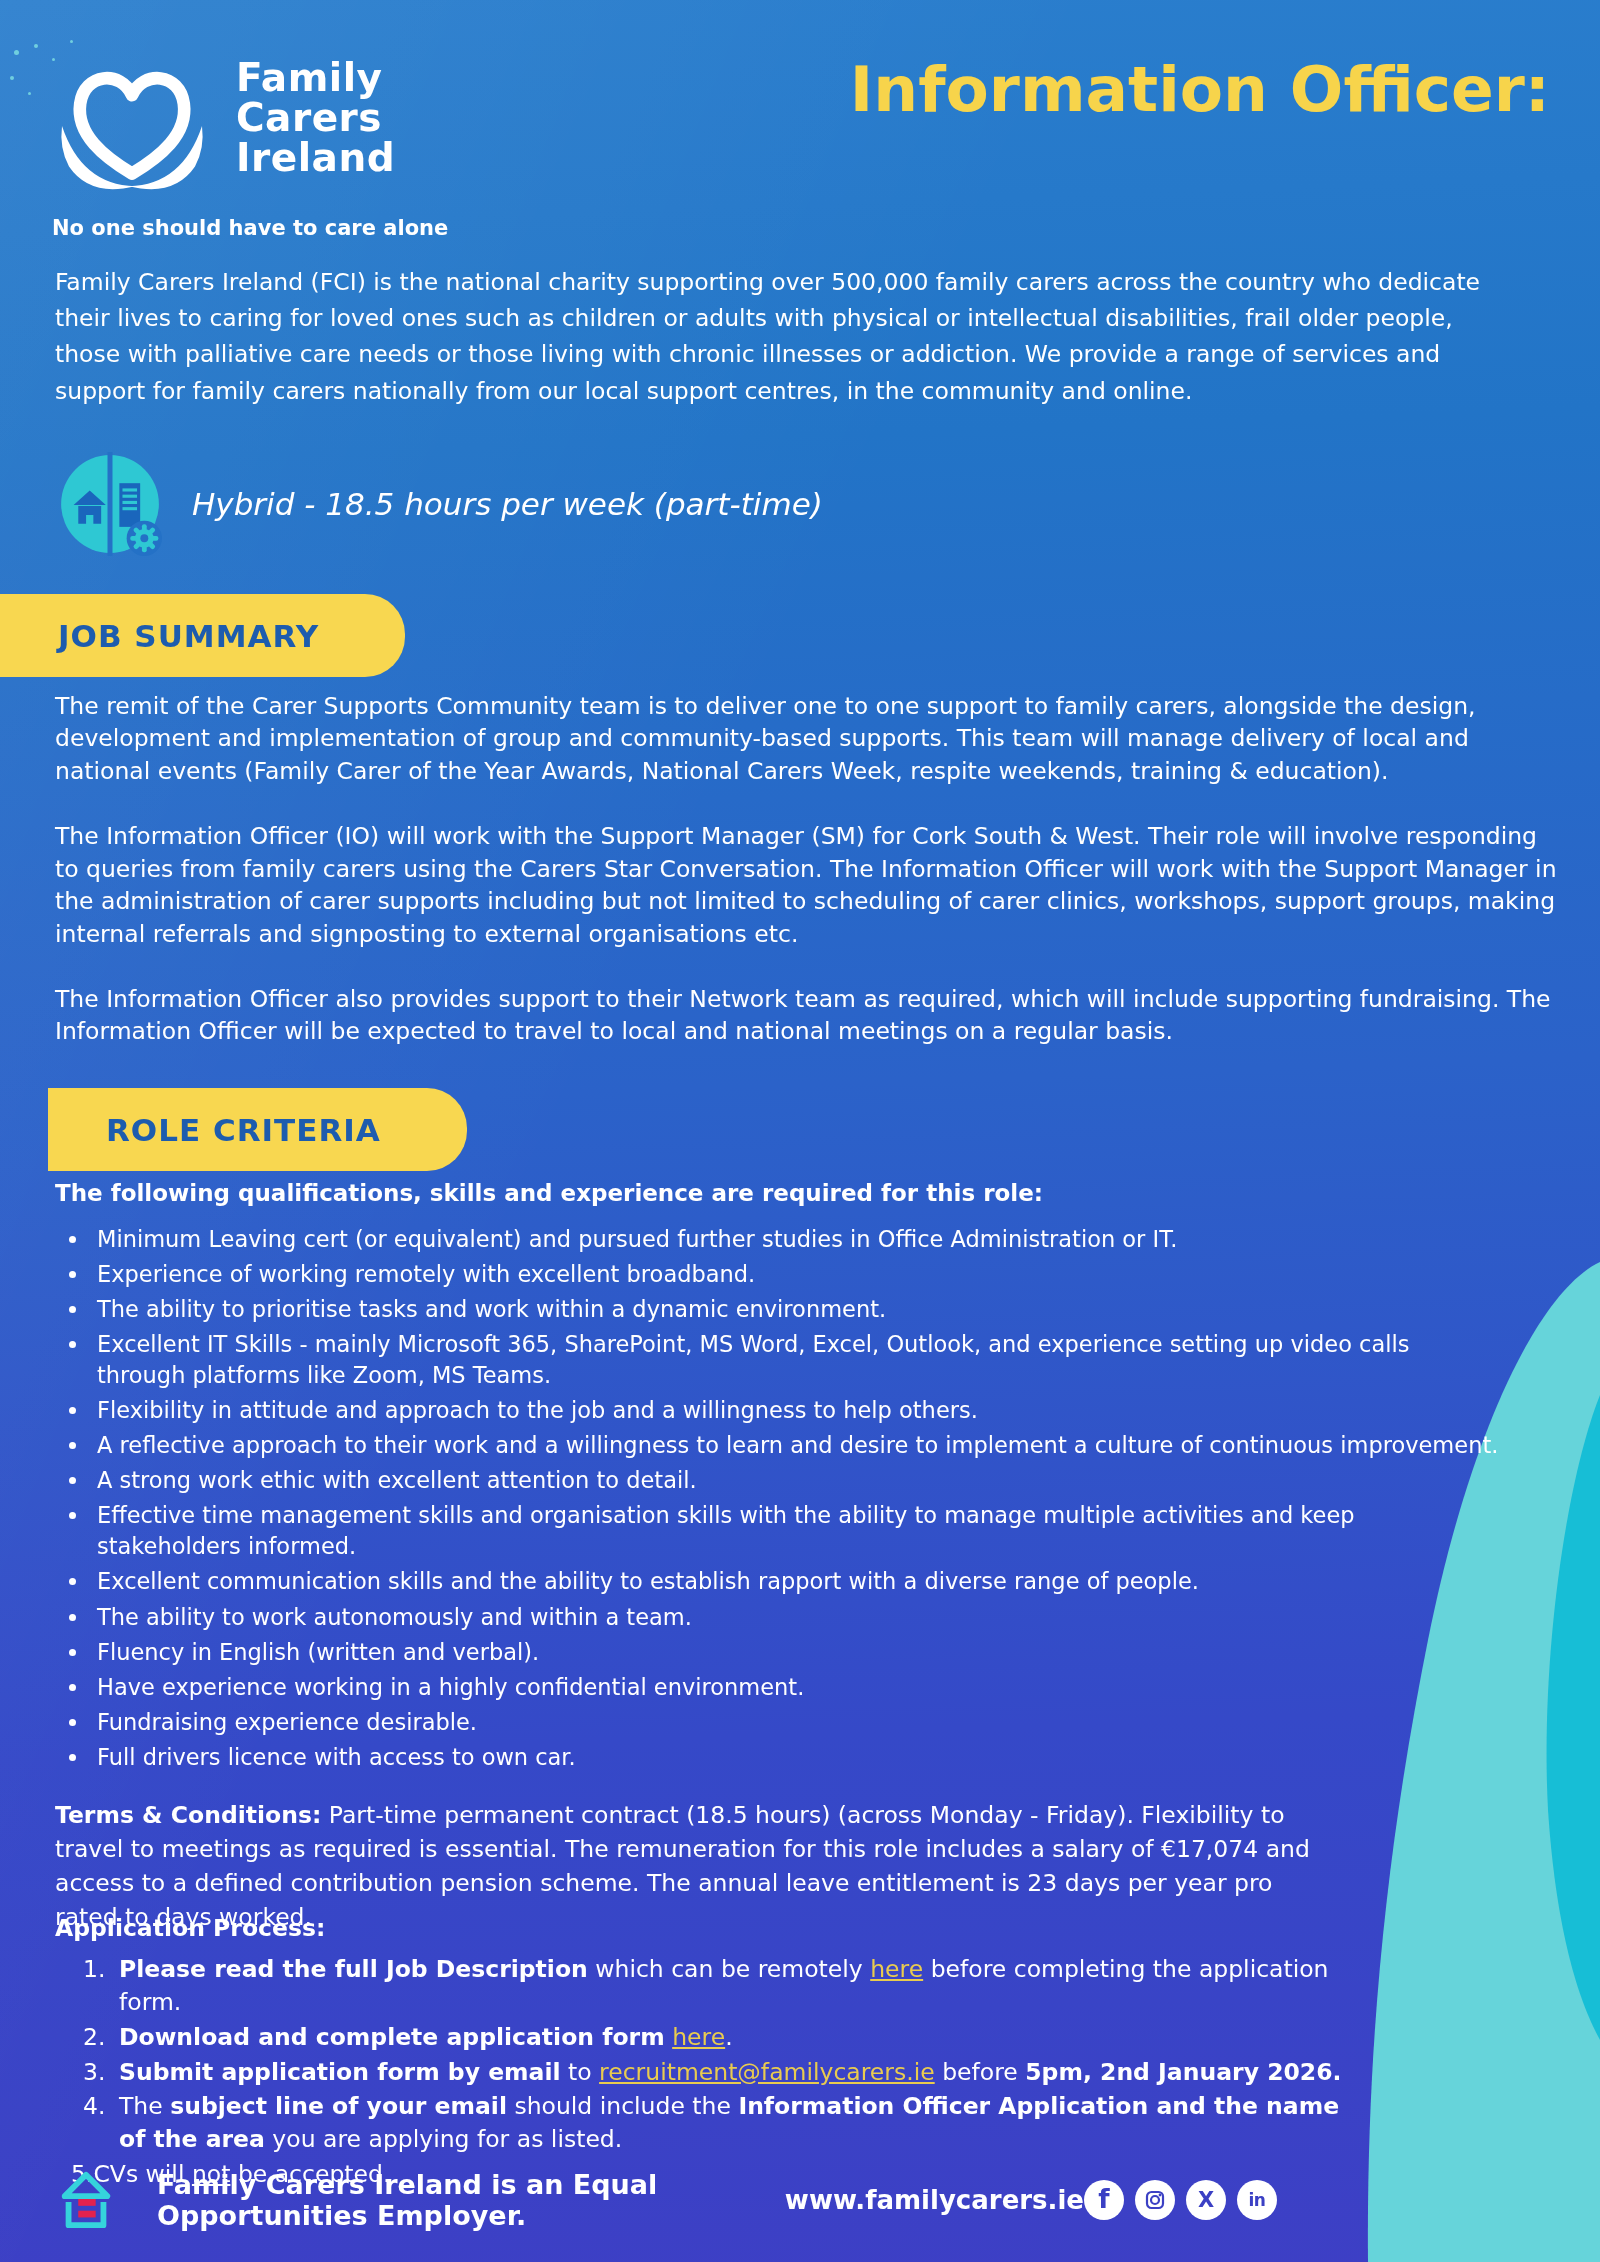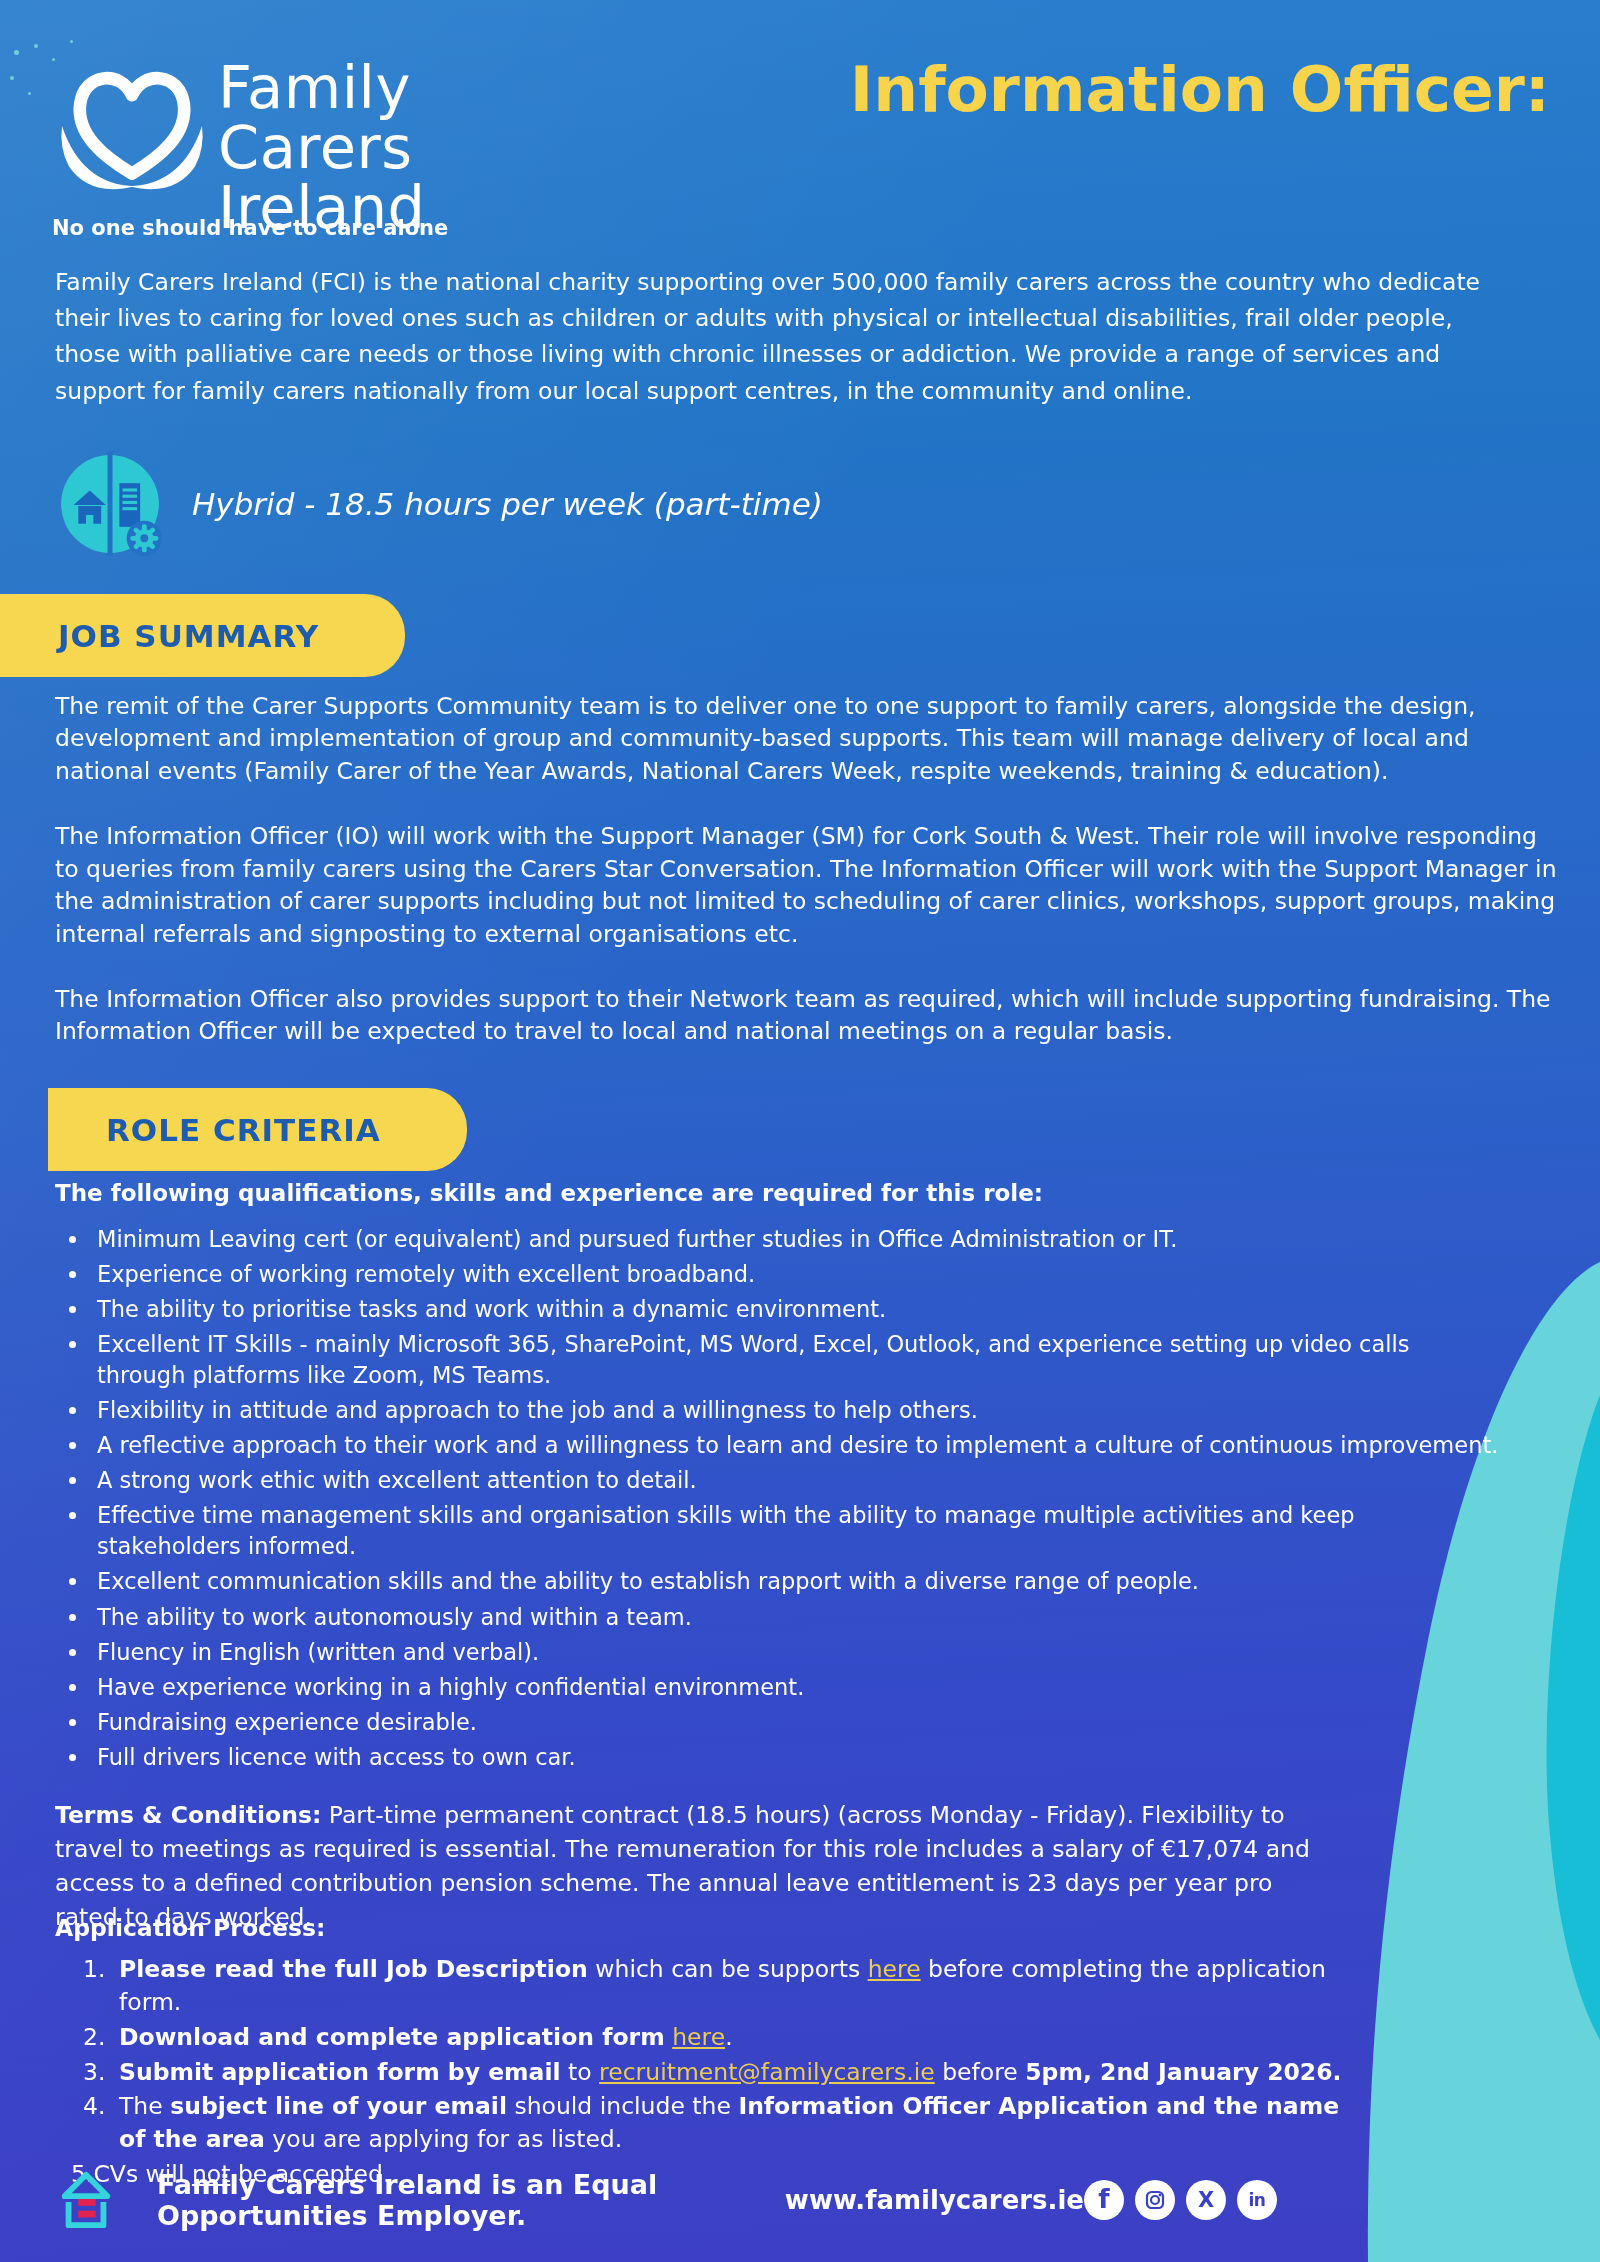--- a/index.html
+++ b/index.html
@@ -8,21 +8,21 @@
     font-family:"DejaVu Sans","Liberation Sans",sans-serif;color:#ffffff;
     background:linear-gradient(178deg,#2A7ECD 0%,#2274C7 20%,#2B62C9 48%,#3549C8 76%,#3D3FC5 100%);
   }
   .sheen{position:absolute;inset:0;background:linear-gradient(115deg,rgba(255,255,255,.06) 0%,rgba(255,255,255,0) 42%);pointer-events:none;}
   .blobs{position:absolute;inset:0;pointer-events:none;}
   .dot{position:absolute;border-radius:50%;background:rgba(122,220,226,.85);}
 
   
   .logo-wrap{position:absolute;left:48px;top:52px;display:flex;align-items:flex-start;}
   .logo-heart{width:168px;height:162px;}
-  .logo-text{margin-left:2px;margin-top:6px;font-size:59px;line-height:1.02;font-weight:400;letter-spacing:.5px;}
+  .logo-text{margin-left:20px;margin-top:6px;font-size:39px;line-height:1.02;font-weight:700;letter-spacing:.5px;}
   .tagline{position:absolute;left:52px;top:216px;font-size:21px;font-weight:bold;}
   .title{position:absolute;left:660px;top:40px;width:890px;text-align:right;
          color:#F7D44B;font-size:63px;font-weight:bold;line-height:1.58;}
 
   .intro{position:absolute;left:55px;top:264px;width:1470px;font-size:23.5px;line-height:1.54;}
 
   .hybrid{position:absolute;left:58px;top:452px;display:flex;align-items:center;gap:30px;font-style:italic;}
   .hybrid-icon{width:104px;height:104px;}
   .hybrid-label{font-size:31px;}
 
@@ -154,21 +154,21 @@
   <li>Full drivers licence with access to own car.</li>
 </ul>
 
 <div class="terms"><span class="b">Terms &amp; Conditions:</span><span> Part-time permanent contract (18.5 hours) (across Monday - Friday). Flexibility to travel to meetings as required is essential. The remuneration for this role includes a salary of €17,074 and access to a defined contribution pension scheme. The annual leave entitlement is 23 days per year pro rated to days worked.</span></div>
 
 <div class="app">
   <div class="app-heading">Application Process:</div>
   <ol class="app-list">
     <li>
       <span class="num">1.</span>
-      <span class="segs"><span class="b">Please read the full Job Description</span><span> which can be supports </span><a class="link">here</a><span> before completing the application form.</span></span>
+      <span class="segs"><span class="b">Please read the full Job Description</span><span> which can be remotely </span><a class="link">here</a><span> before completing the application form.</span></span>
     </li>
     <li>
       <span class="num">2.</span>
       <span class="segs"><span class="b">Download and complete application form</span><span> </span><a class="link">here</a><span>.</span></span>
     </li>
     <li>
       <span class="num">3.</span>
       <span class="segs"><span class="b">Submit application form by email</span><span> to </span><a class="link">recruitment@familycarers.ie</a><span> before </span><span class="b">5pm, 2nd January 2026.</span></span>
     </li>
     <li>

